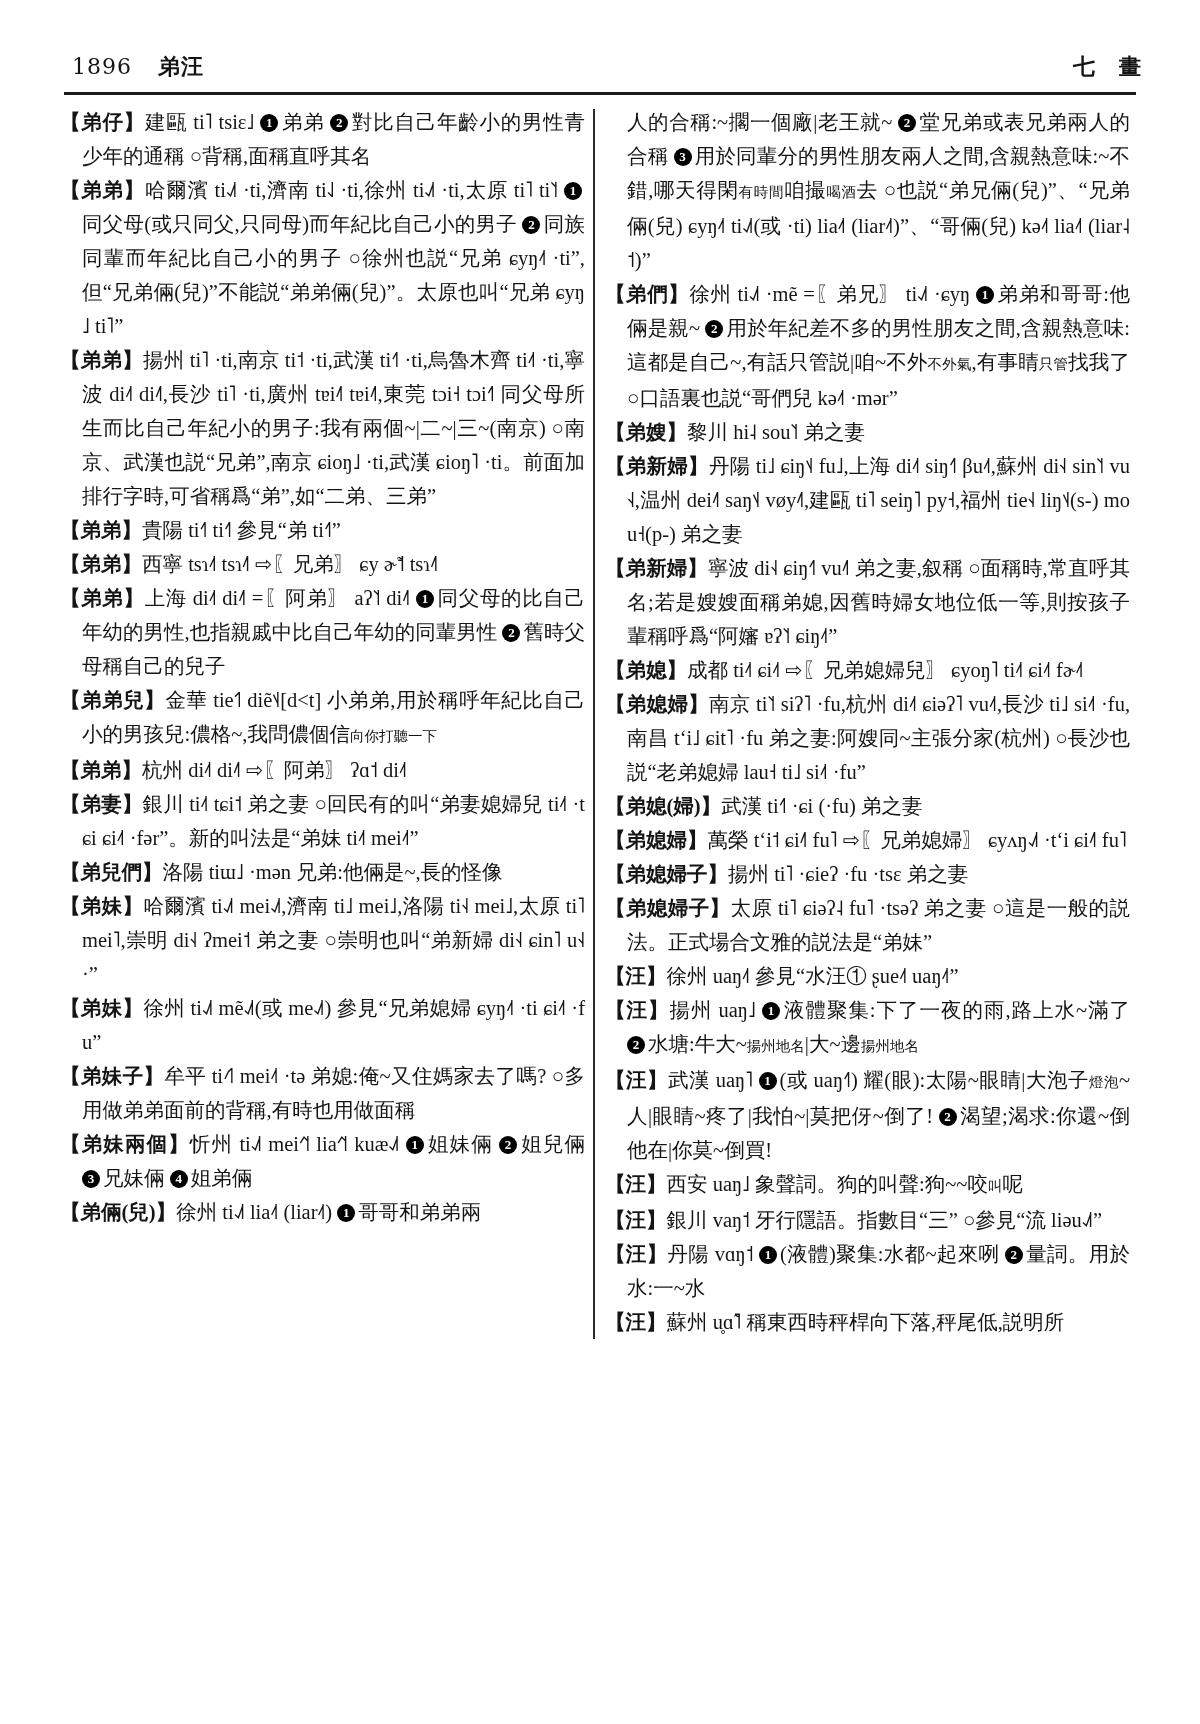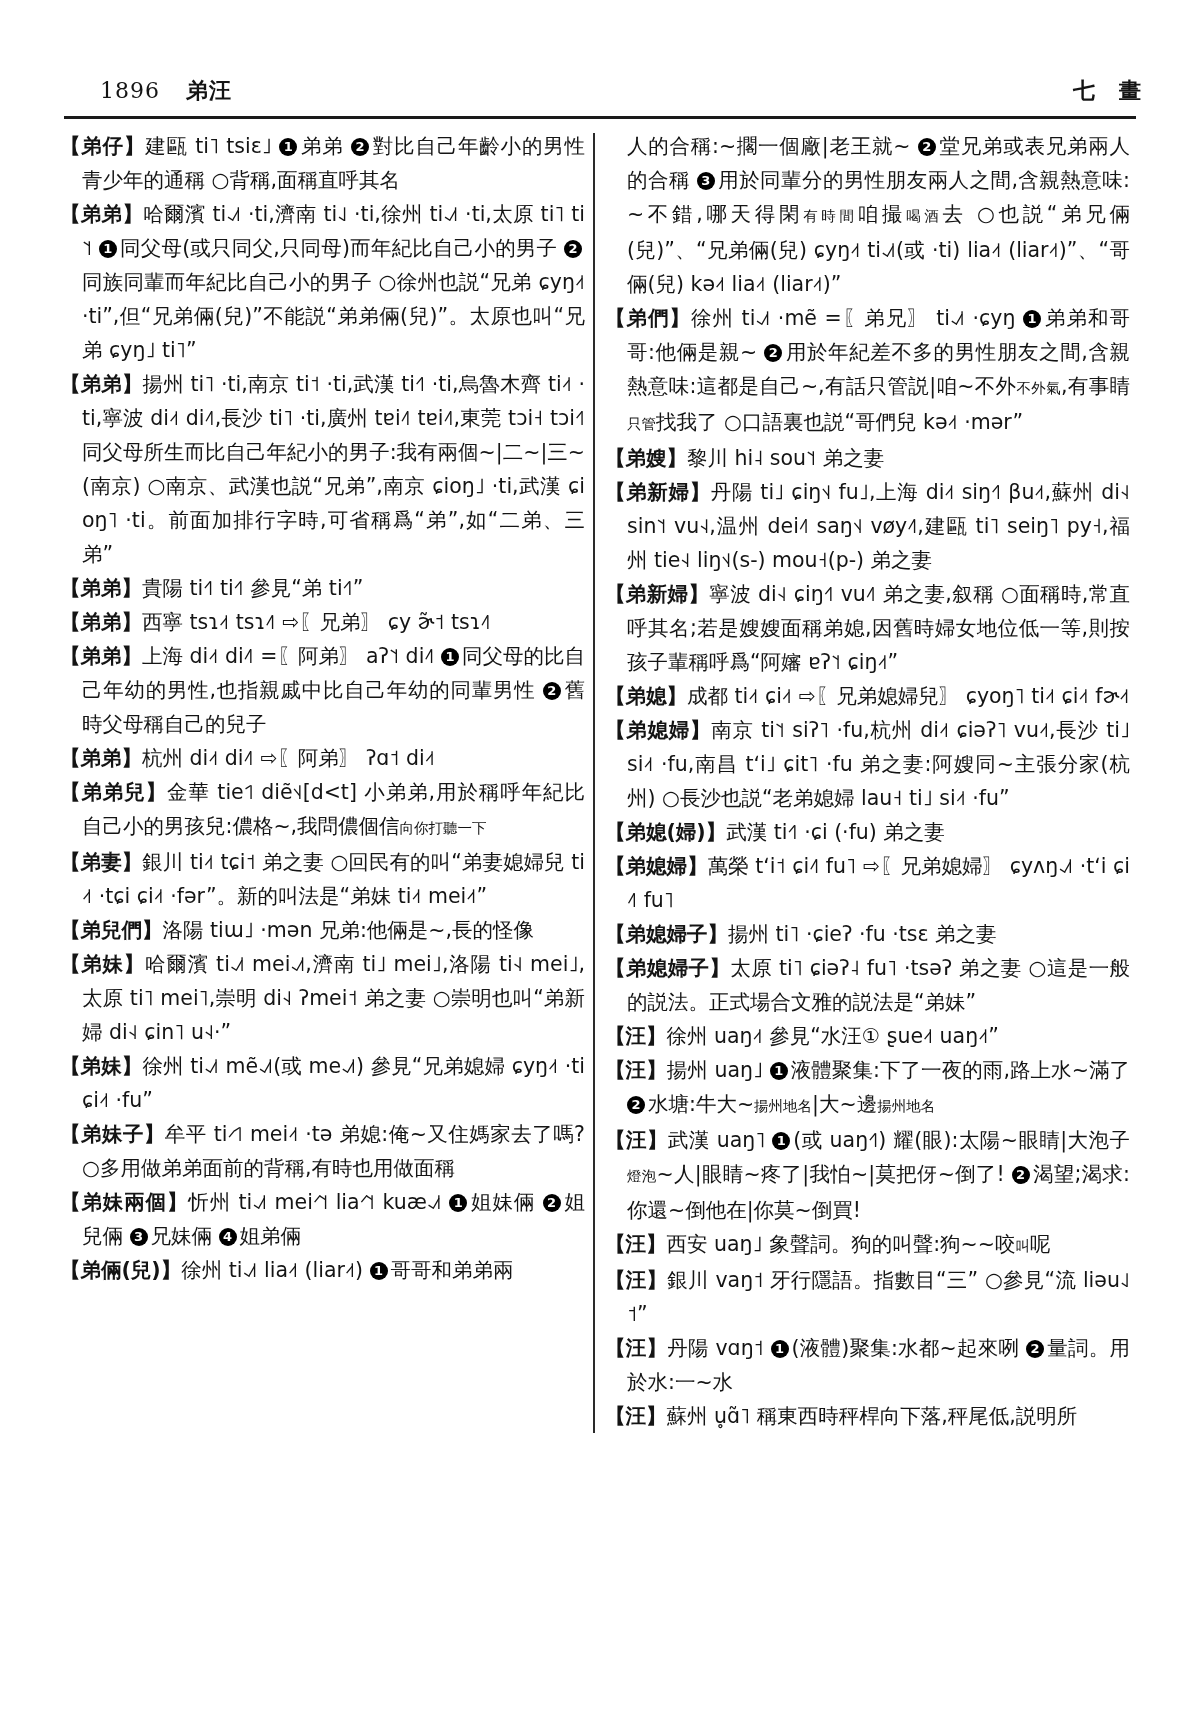--- a/index.html
+++ b/index.html
@@ -4,29 +4,30 @@
 <style>
   html,body{margin:0;padding:0;}
   body{
     width:1200px;height:1724px;background:#ffffff;color:#141414;
     font-family:"DejaVu Sans",sans-serif;overflow:hidden;
     -webkit-font-smoothing:antialiased;
   }
   .page{position:relative;width:1200px;height:1724px;}
   .header{
     display:flex;align-items:baseline;
-    padding:52px 58px 0 100px;font-size:22px;letter-spacing:1px;
+    padding:52px 58px 0 72px;font-size:22px;letter-spacing:1px;
   }
   .header .pgnum{margin-right:26px;font-family:"DejaVu Serif",serif;}
   .header .guide{font-weight:bold;}
-  .header .right{margin-left:auto;font-weight:bold;margin-top:24px;}
+  .header .right{margin-left:auto;font-weight:bold;}
   .rule{height:3px;background:#1a1a1a;margin:10px 64px 0 64px;}
   .columns{
     display:flex;align-items:stretch;
     padding:10px 32px 0 60px;
+    font-family:Liberation Serif, serif;
   }
   .col{width:525px;text-align:justify;}
   .divider{width:2px;background:#2a2a2a;margin:4px 6px 0 8px;flex:0 0 2px;}
   .col.right-col{padding-left:4px;}
   p.entry{
     margin:0;font-size:20.5px;line-height:34px;
     padding-left:22px;text-indent:-22px;
     word-break:break-all;
   }
   p.entry.cont{text-indent:0;}
@@ -50,22 +51,22 @@
   </div>
   <div class="rule"></div>
   <div class="columns">
     <div class="col left-col" id="col-left">
         <p class="entry"><span class="head">【弟仔】</span>建甌 ti˥ tsiɛ˩ <span class="num">1</span>弟弟 <span class="num">2</span>對比自己年齡小的男性青少年的通稱 ○背稱,面稱直呼其名</p>
         <p class="entry"><span class="head">【弟弟】</span>哈爾濱 ti˨˩˦ ·ti,濟南 ti˨˩ ·ti,徐州 ti˨˩˦ ·ti,太原 ti˥ ti˥˦ <span class="num">1</span>同父母(或只同父,只同母)而年紀比自己小的男子 <span class="num">2</span>同族同輩而年紀比自己小的男子 ○徐州也説“兄弟 ɕyŋ˨˦ ·ti”,但“兄弟倆(兒)”不能説“弟弟倆(兒)”。太原也叫“兄弟 ɕyŋ˩ ti˥”</p>
         <p class="entry"><span class="head">【弟弟】</span>揚州 ti˥ ·ti,南京 ti˦ ·ti,武漢 ti˧˥ ·ti,烏魯木齊 ti˨˦ ·ti,寧波 di˨˦ di˨˥,長沙 ti˥ ·ti,廣州 tɐi˨˥ tɐi˨˥,東莞 tɔi˧ tɔi˧˥ 同父母所生而比自己年紀小的男子:我有兩個~|二~|三~(南京) ○南京、武漢也説“兄弟”,南京 ɕioŋ˩ ·ti,武漢 ɕioŋ˥ ·ti。前面加排行字時,可省稱爲“弟”,如“二弟、三弟”</p>
         <p class="entry"><span class="head">【弟弟】</span>貴陽 ti˧˥ ti˧˥ 參見“弟 ti˧˥”</p>
         <p class="entry"><span class="head">【弟弟】</span>西寧 tsɿ˨˦ tsɿ˨˥ ⇨〖兄弟〗 ɕy ɚ̃˦ tsɿ˨˥</p>
         <p class="entry"><span class="head">【弟弟】</span>上海 di˨˦ di˨˥ =〖阿弟〗 aʔ˥˦ di˨˥ <span class="num">1</span>同父母的比自己年幼的男性,也指親戚中比自己年幼的同輩男性 <span class="num">2</span>舊時父母稱自己的兒子</p>
+        <p class="entry"><span class="head">【弟弟兒】</span>金華 tie˦˥ diẽ˦˨[d&lt;t] 小弟弟,用於稱呼年紀比自己小的男孩兒:儂格~,我問儂個信<span class="small">向你打聽一下</span></p>
         <p class="entry"><span class="head">【弟弟】</span>杭州 di˨˦ di˨˥ ⇨〖阿弟〗 ʔɑ˦ di˨˦</p>
-        <p class="entry"><span class="head">【弟弟兒】</span>金華 tie˦˥ diẽ˦˨[d&lt;t] 小弟弟,用於稱呼年紀比自己小的男孩兒:儂格~,我問儂個信<span class="small">向你打聽一下</span></p>
         <p class="entry"><span class="head">【弟妻】</span>銀川 ti˨˦ tɕi˦ 弟之妻 ○回民有的叫“弟妻媳婦兒 ti˨˦ ·tɕi ɕi˨˦ ·fər”。新的叫法是“弟妹 ti˨˦ mei˨˦”</p>
         <p class="entry"><span class="head">【弟兒們】</span>洛陽 tiɯ˩ ·mən 兄弟:他倆是~,長的怪像</p>
         <p class="entry"><span class="head">【弟妹】</span>哈爾濱 ti˨˩˦ mei˨˩˦,濟南 ti˩ mei˩,洛陽 ti˧˨ mei˩,太原 ti˥ mei˥,崇明 di˧˨ ʔmei˦ 弟之妻 ○崇明也叫“弟新婦 di˧˨ ɕin˥ u˧˨·”</p>
         <p class="entry"><span class="head">【弟妹】</span>徐州 ti˨˩˦ mẽ˨˩˦(或 me˨˩˦) 參見“兄弟媳婦 ɕyŋ˨˦ ·ti ɕi˨˦ ·fu”</p>
         <p class="entry"><span class="head">【弟妹子】</span>牟平 ti˨˦˥ mei˨˦ ·tə 弟媳:俺~又住媽家去了嗎? ○多用做弟弟面前的背稱,有時也用做面稱</p>
         <p class="entry"><span class="head">【弟妹兩個】</span>忻州 ti˨˩˦ mei˧˥˦ lia˧˥˦ kuæ˨˩˦ <span class="num">1</span>姐妹倆 <span class="num">2</span>姐兒倆 <span class="num">3</span>兄妹倆 <span class="num">4</span>姐弟倆</p>
         <p class="entry"><span class="head">【弟倆(兒)】</span>徐州 ti˨˩˦ lia˨˦ (liar˨˦) <span class="num">1</span>哥哥和弟弟兩</p>
       </div>
     <div class="divider"></div>
     <div class="col right-col" id="col-right">

